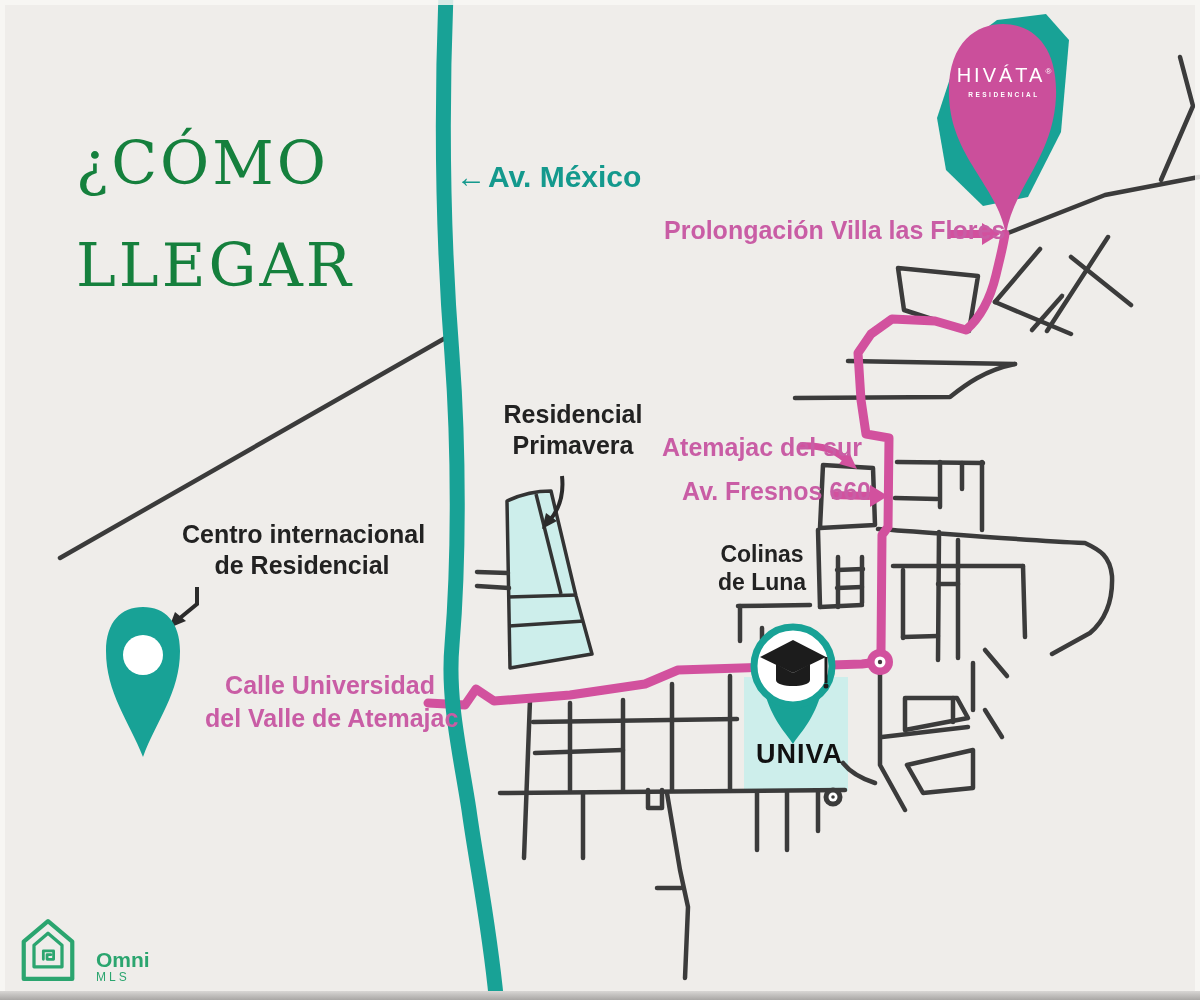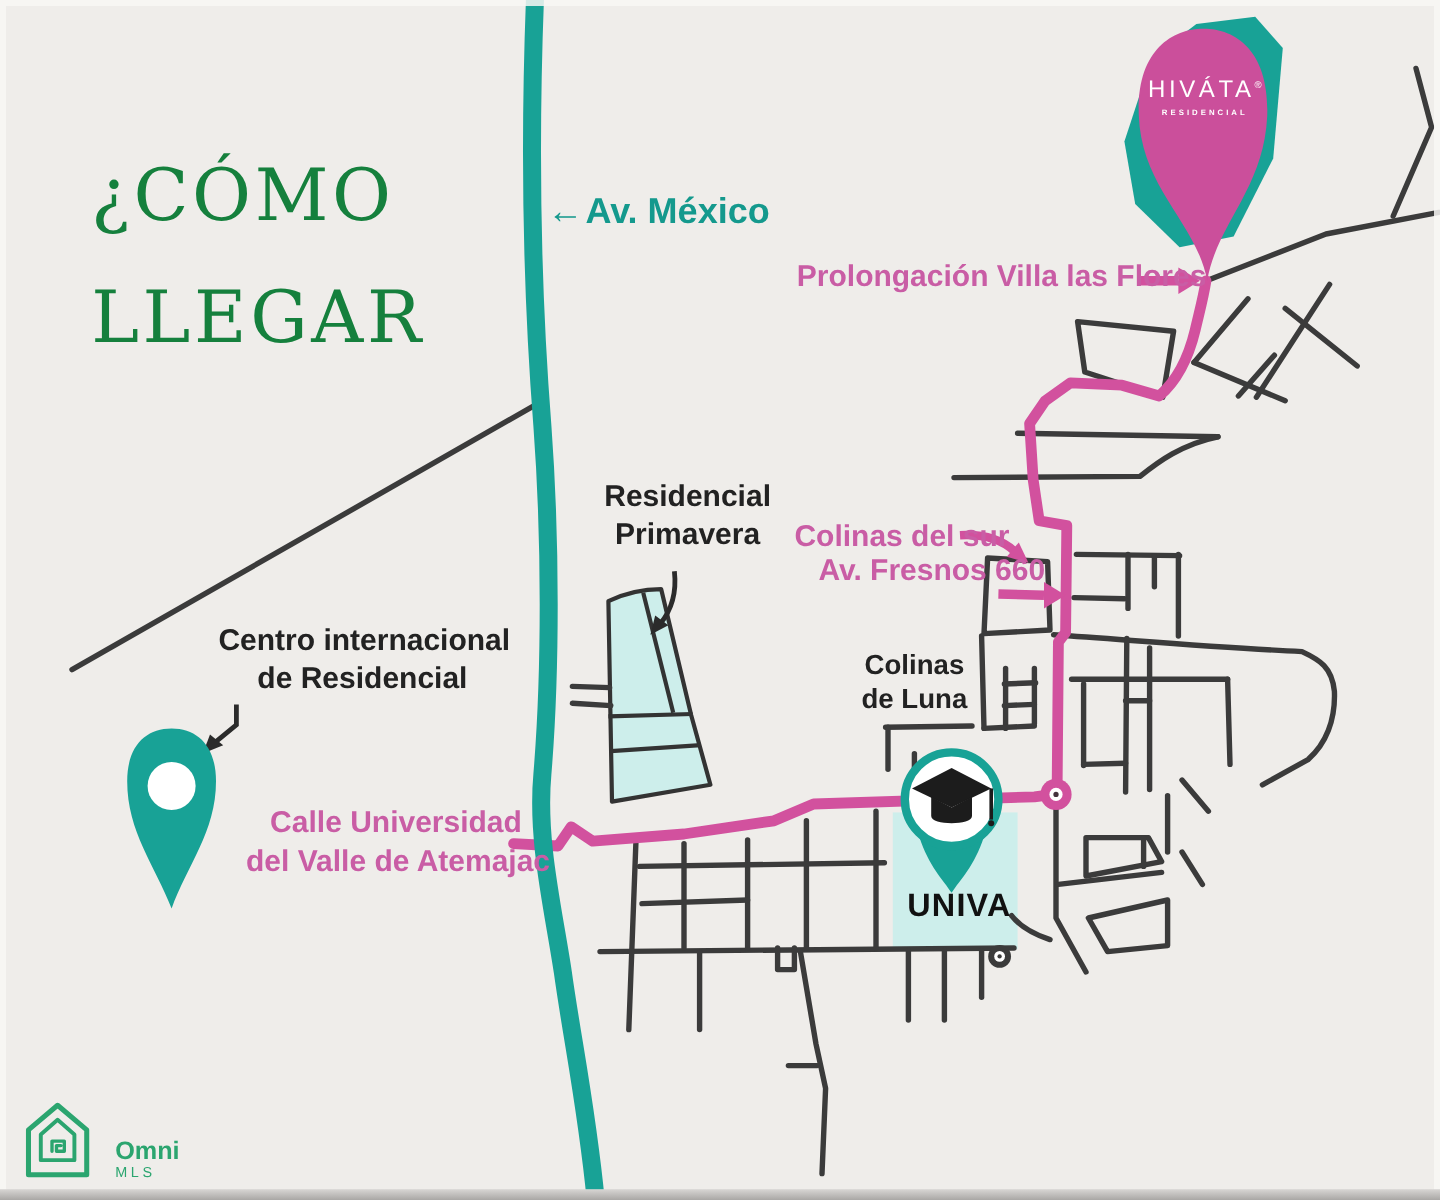--- a/index.html
+++ b/index.html
@@ -16,21 +16,21 @@
     background:linear-gradient(#d8d6d4,#a9a7a5);}
 
   .title{left:76px;top:112px;color:#15803d;
     font-family:"DejaVu Serif","Liberation Serif",serif;
     font-size:60px;line-height:102px;letter-spacing:3px;font-weight:400;}
   .av-mexico{left:456px;top:160px;color:#14998d;font-size:30px;font-weight:bold;}
   .av-mexico .arr{font-weight:bold;margin-right:2px;}
   .pink-lbl{color:#c95da5;font-weight:600;font-size:25px;}
   .prolongacion{left:648px;top:216px;margin-left:16px;}
   .colinas{left:662px;top:433px;}
-  .fresnos{left:682px;top:461px;}
+  .fresnos{left:682px;top:477px;}
   .blk-lbl{color:#222;font-weight:bold;font-size:25px;line-height:31px;text-align:center;}
   .residencial{left:498px;top:399px;width:150px;}
   .centro{left:182px;top:519px;width:240px;}
   .sendero{left:712px;top:540px;width:100px;font-size:23px;line-height:28px;}
   .calle{left:205px;top:669px;width:250px;color:#c95da5;font-weight:bold;
     font-size:25px;line-height:33px;text-align:center;}
   .univa-lbl{left:756px;top:739px;font-size:27px;font-weight:bold;
     letter-spacing:1px;color:#111;}
   .hivata-txt{left:946px;top:64px;width:116px;text-align:center;color:#fff;z-index:12;}
   .hivata-name{font-size:20px;letter-spacing:3px;font-weight:400;}
@@ -198,21 +198,21 @@
     <span class="arr">←</span><span>Av. México</span>
   </div>
 
   <div class="lbl pink-lbl prolongacion">Prolongación Villa las Flores</div>
 
   <div class="lbl blk-lbl residencial">
     <div>Residencial</div>
     <div>Primavera</div>
   </div>
 
-  <div class="lbl pink-lbl colinas">Colinas del sur</div>
+  <div class="lbl pink-lbl colinas">Atemajac del sur</div>
 
   <div class="lbl pink-lbl fresnos">Av. Fresnos 660</div>
 
   <div class="lbl blk-lbl centro">
     <div>Centro internacional</div>
     <div>de Residencial</div>
   </div>
 
   <div class="lbl blk-lbl sendero">
     <div>Colinas</div>

